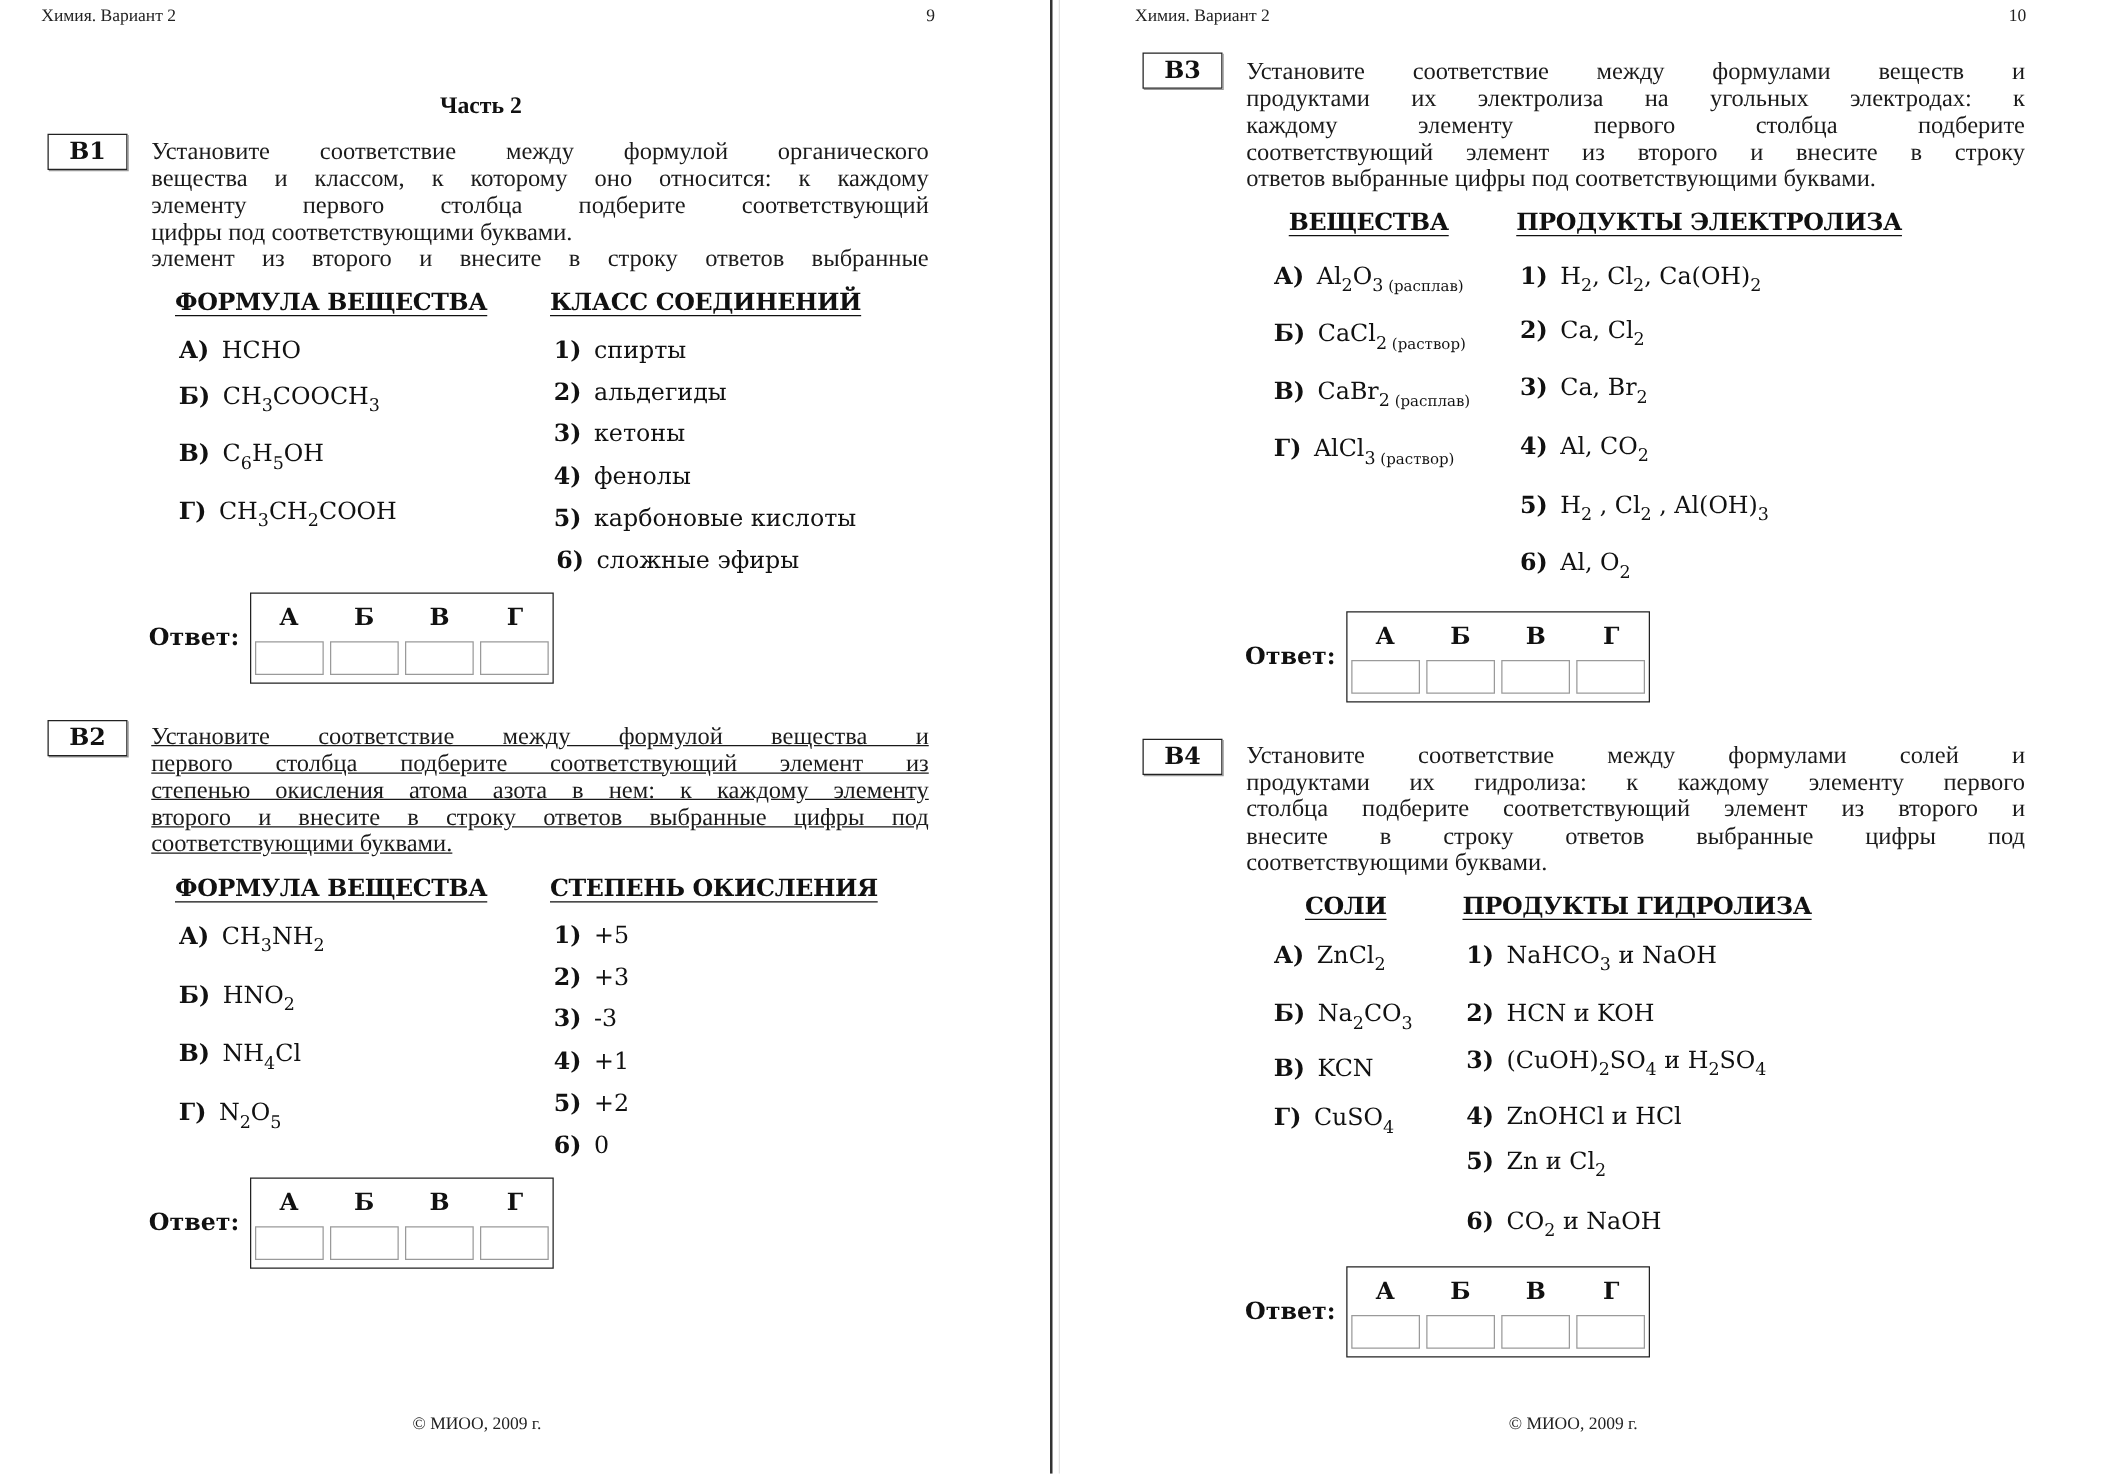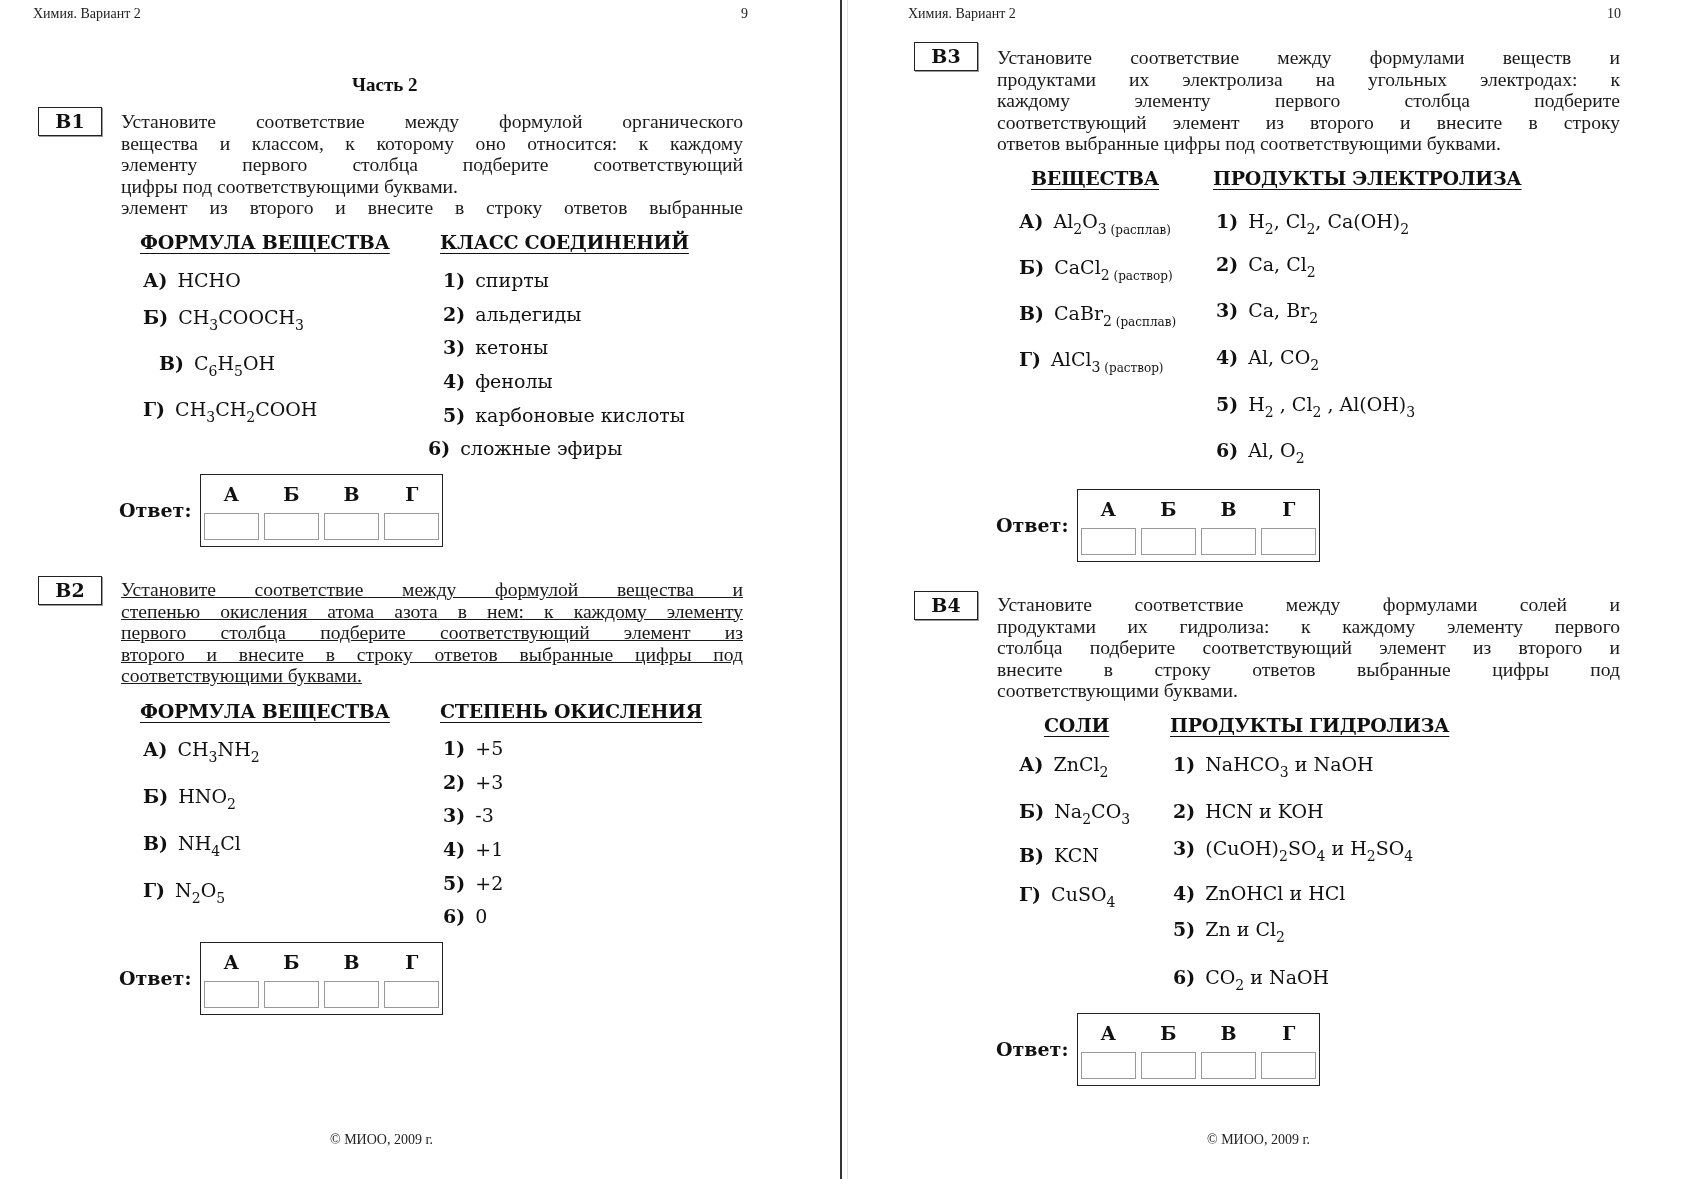--- a/index.html
+++ b/index.html
@@ -49,29 +49,29 @@
       <span class="ln">вещества и  классом, к которому оно относится: к каждому</span>
       <span class="ln">элементу первого столбца подберите соответствующий</span>
       <span class="ln last">цифры под соответствующими буквами.</span>
       <span class="ln">элемент из второго и внесите в строку ответов выбранные</span>
     </div>
     <div class="colhead" style="left:140px; top:231px;">ФОРМУЛА ВЕЩЕСТВА</div>
     <div class="colhead" style="left:440px; top:231px;">КЛАСС СОЕДИНЕНИЙ</div>
 
     <div class="item" style="left:143px; top:269px;"><span class="lbl">А)</span><span><span>HCHO</span></span></div>
     <div class="item" style="left:143px; top:306px;"><span class="lbl">Б)</span><span><span>CH</span><sub>3</sub><span>COOCH</span><sub>3</sub></span></div>
-    <div class="item" style="left:143px; top:352px;margin-left:16px;"><span class="lbl">В)</span><span><span>C</span><sub>6</sub><span>H</span><sub>5</sub><span>OH</span></span></div>
+    <div class="item" style="left:143px; top:352px;"><span class="lbl">В)</span><span><span>C</span><sub>6</sub><span>H</span><sub>5</sub><span>OH</span></span></div>
     <div class="item" style="left:143px; top:398px;"><span class="lbl">Г)</span><span><span>CH</span><sub>3</sub><span>CH</span><sub>2</sub><span>COOH</span></span></div>
 
     <div class="item" style="left:443px; top:269px;"><span class="lbl">1)</span><span><span>спирты</span></span></div>
     <div class="item" style="left:443px; top:303px;"><span class="lbl">2)</span><span><span>альдегиды</span></span></div>
     <div class="item" style="left:443px; top:336px;"><span class="lbl">3)</span><span><span>кетоны</span></span></div>
     <div class="item" style="left:443px; top:370px;"><span class="lbl">4)</span><span><span>фенолы</span></span></div>
     <div class="item" style="left:443px; top:404px;"><span class="lbl">5)</span><span><span>карбоновые кислоты</span></span></div>
-    <div class="item" style="left:428px; top:437px;"><span class="lbl">6)</span><span><span>сложные эфиры</span></span></div>
+    <div class="item" style="left:445px; top:437px;"><span class="lbl">6)</span><span><span>сложные эфиры</span></span></div>
 
     <div class="answer-label" style="left:119px; top:499px;">Ответ:</div>
     <div class="answer-box" style="left:200px; top:474px;">
       <div class="letters">
         <span>А</span>
         <span>Б</span>
         <span>В</span>
         <span>Г</span>
       </div>
       <div class="cells">
@@ -80,22 +80,22 @@
         <div class="cell"></div>
         <div class="cell"></div>
       </div>
     </div>
   </div>
 
   <div>
     <div class="qbox" style="left:38px; top:576px;">B2</div>
     <div class="qtext" style="left:121px; top:579px; width:622px;text-decoration:underline;">
       <span class="ln">Установите соответствие между формулой вещества и</span>
+      <span class="ln">первого столбца подберите соответствующий элемент из</span>
       <span class="ln">степенью окисления атома азота в нем: к каждому элементу</span>
-      <span class="ln">первого столбца подберите соответствующий элемент из</span>
       <span class="ln">второго и внесите в строку ответов выбранные цифры под</span>
       <span class="ln last">соответствующими буквами.</span>
     </div>
     <div class="colhead" style="left:140px; top:700px;">ФОРМУЛА ВЕЩЕСТВА</div>
     <div class="colhead" style="left:440px; top:700px;">СТЕПЕНЬ ОКИСЛЕНИЯ</div>
 
     <div class="item" style="left:143px; top:738px;"><span class="lbl">А)</span><span><span>CH</span><sub>3</sub><span>NH</span><sub>2</sub></span></div>
     <div class="item" style="left:143px; top:785px;"><span class="lbl">Б)</span><span><span>HNO</span><sub>2</sub></span></div>
     <div class="item" style="left:143px; top:832px;"><span class="lbl">В)</span><span><span>NH</span><sub>4</sub><span>Cl</span></span></div>
     <div class="item" style="left:143px; top:879px;"><span class="lbl">Г)</span><span><span>N</span><sub>2</sub><span>O</span><sub>5</sub></span></div>

